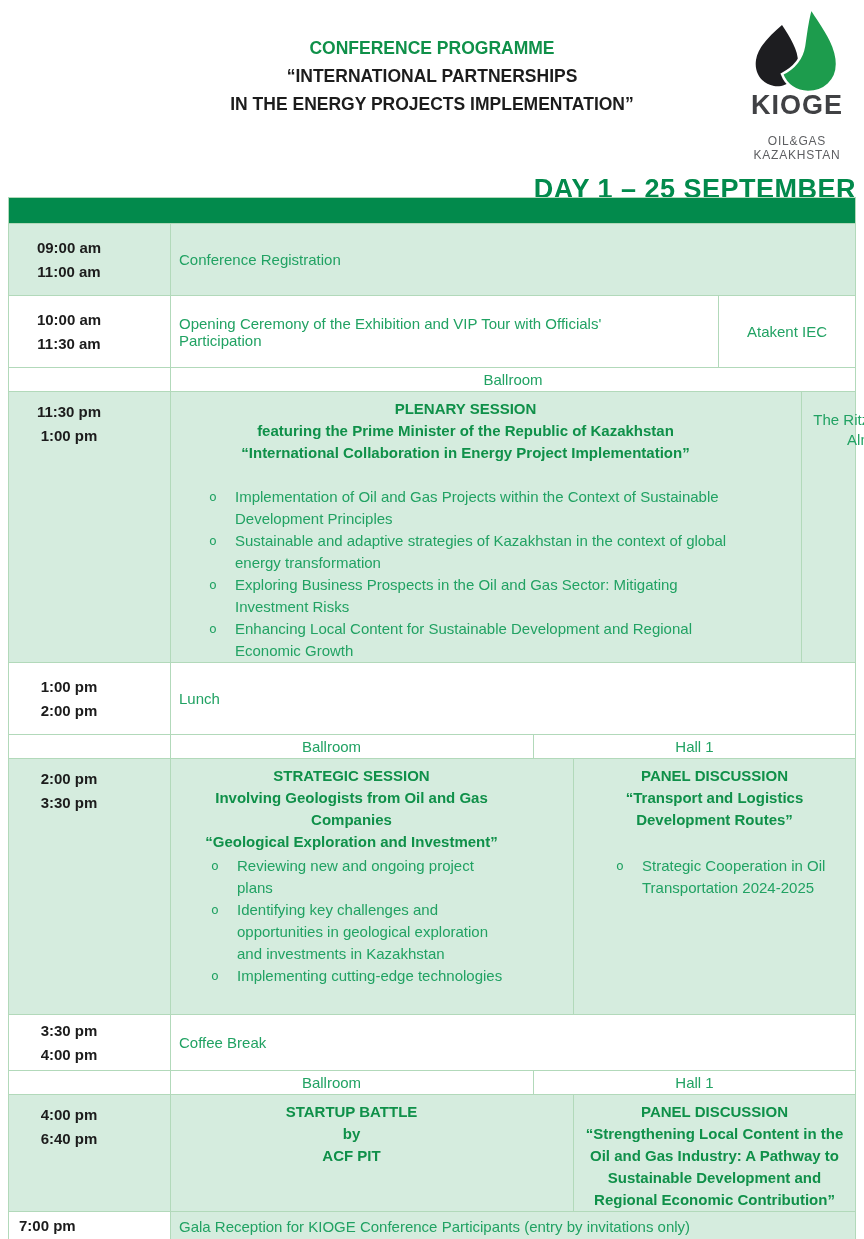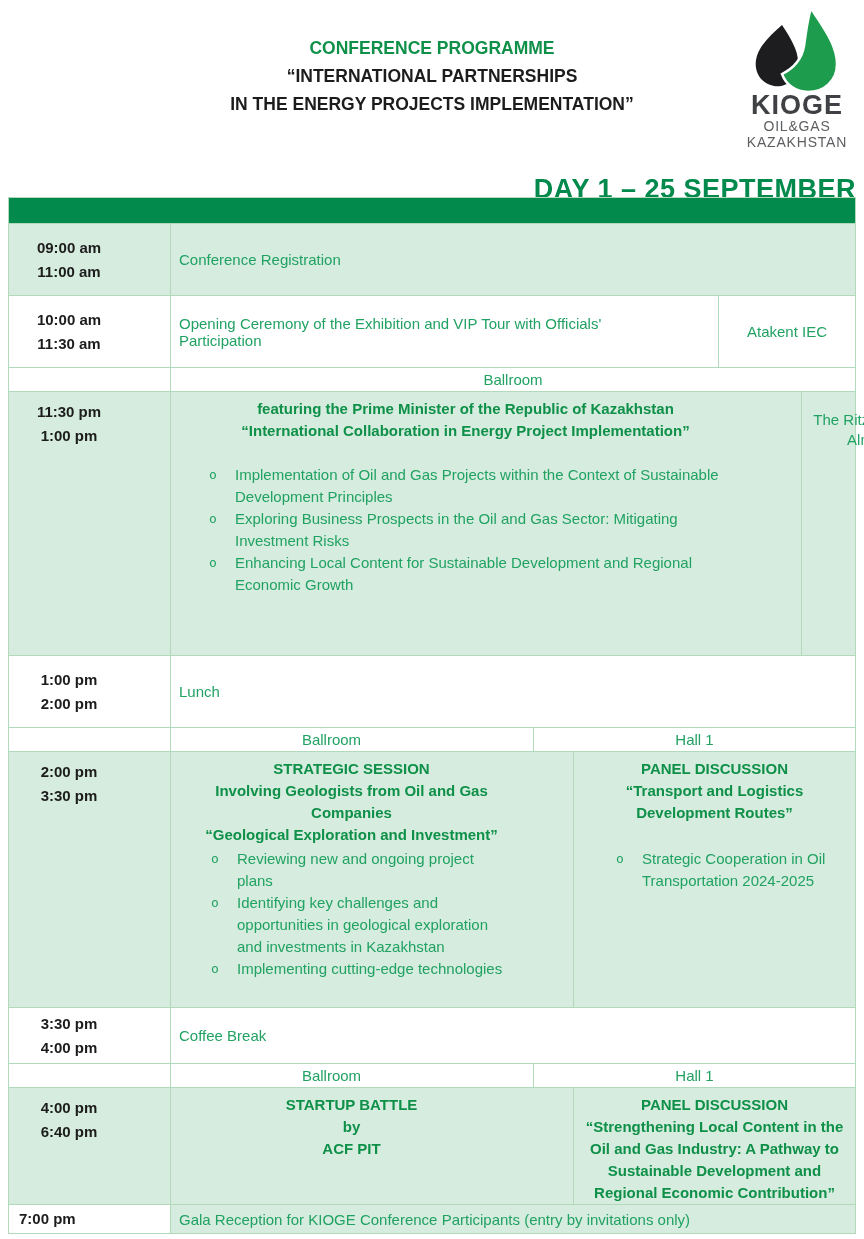--- a/index.html
+++ b/index.html
@@ -17,21 +17,21 @@
     position:relative;width:864px;height:1239px;overflow:hidden;background:#fff;
     font-family:"Liberation Sans",sans-serif;color:var(--black);
   }
   
   .title-block{position:absolute;top:34px;left:0;width:864px;text-align:center;line-height:28px;}
   .programme-title{color:var(--bold);font-weight:bold;font-size:17.5px;}
   .conf-title{color:var(--black);font-weight:bold;font-size:17.5px;text-align:center;}
   .logo{position:absolute;top:8px;right:6px;width:122px;text-align:center;}
   .logo svg{display:block;margin:0 auto;}
   .logo-word{font-weight:bold;font-size:27px;letter-spacing:1px;color:var(--logo-dark);line-height:26px;}
-  .logo-tag{font-size:14px;letter-spacing:.8px;color:var(--logo-gray);margin-top:0;}
+  .logo-tag{font-size:12px;letter-spacing:.8px;color:var(--logo-gray);margin-top:16px;}
   
   .day-wrap{position:absolute;top:140px;right:8px;text-align:right;margin-top:34px;}
   .day-title{font-size:27px;font-weight:bold;color:var(--bar);line-height:30px;letter-spacing:.5px;}
   .day-reflection{
     font-size:27px;font-weight:bold;color:var(--bar);letter-spacing:.5px;line-height:30px;
     transform:scaleY(-1);opacity:.30;height:15px;overflow:hidden;margin-top:-6px;
     -webkit-mask-image:linear-gradient(to bottom,rgba(0,0,0,.75),transparent 85%);
             mask-image:linear-gradient(to bottom,rgba(0,0,0,.75),transparent 85%);
   }
   
@@ -129,24 +129,26 @@
       <div class="cell time"></div>
       <div class="cell venue-cell">Ballroom</div>
     </div>
 
     <div class="row r-plenary tint">
       <div class="cell time top">
         <span>11:30 pm</span>
         <span>1:00 pm</span>
       </div>
       <div class="cell content topalign" style="flex:0 0 590px;">
+        <div class="session-title">PLENARY SESSION</div>
         <div class="session-title">featuring the Prime Minister of the Republic of Kazakhstan</div>
         <div class="session-title">“International Collaboration in Energy Project Implementation”</div>
         <ul class="bullets b-plenary">
           <li>Implementation of Oil and Gas Projects within the Context of Sustainable Development Principles</li>
+          <li>Sustainable and adaptive strategies of Kazakhstan in the context of global energy transformation</li>
           <li>Exploring Business Prospects in the Oil and Gas Sector: Mitigating Investment Risks</li>
           <li>Enhancing Local Content for Sustainable Development and Regional Economic Growth</li>
         </ul>
       </div>
       <div class="cell loc topalign">The Ritz-Carlton, Almaty</div>
     </div>
 
     <div class="row r-lunch">
       <div class="cell time">
         <span>1:00 pm</span>

